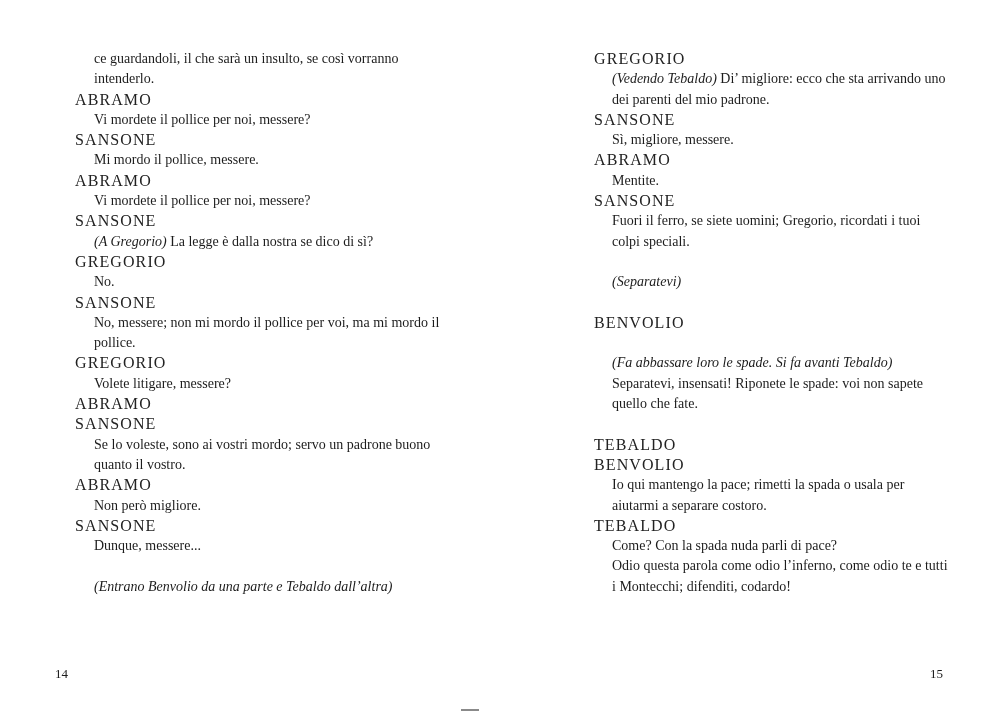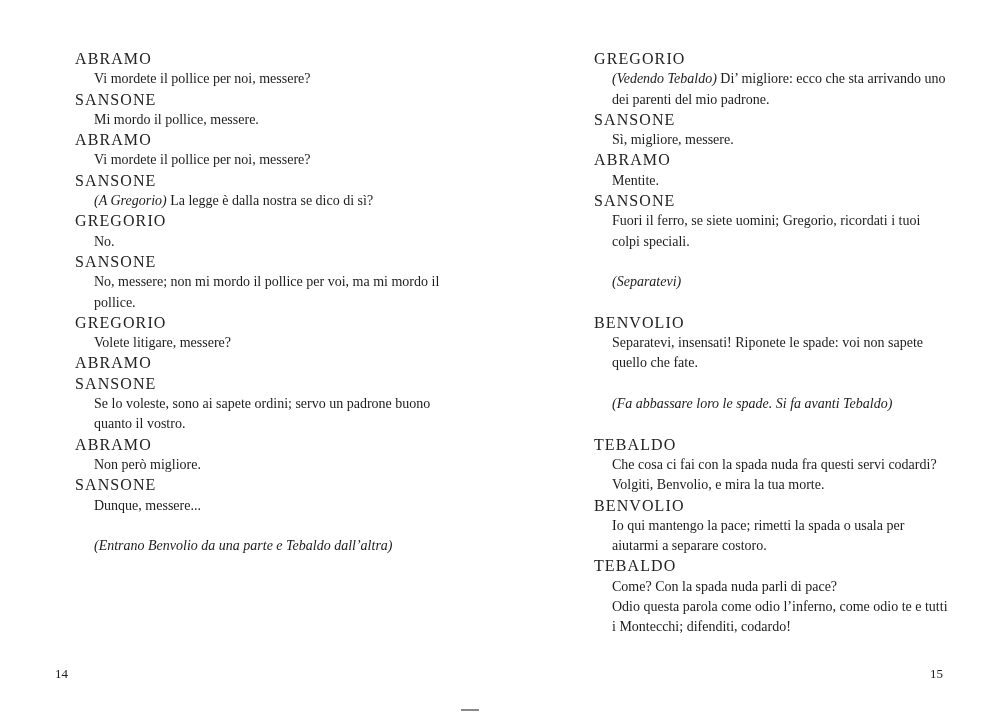--- a/index.html
+++ b/index.html
@@ -49,61 +49,61 @@
     background: #8a8a8a;
   }
 </style>
 </head>
 <body>
 
 <div class="spread">
 
   <div class="page page-left">
     <div class="blocks">
+        <div class="block dialogue">ce guardandoli, il che sarà un insulto, se così vorranno intenderlo.</div>
         <div class="block speaker">ABRAMO</div>
         <div class="block dialogue">Vi mordete il pollice per noi, messere?</div>
         <div class="block speaker">SANSONE</div>
         <div class="block dialogue">Mi mordo il pollice, messere.</div>
         <div class="block speaker">ABRAMO</div>
         <div class="block dialogue">Vi mordete il pollice per noi, messere?</div>
         <div class="block speaker">SANSONE</div>
         <div class="block dialogue"><em class="inline-stage">(A Gregorio)</em><span>La legge è dalla nostra se dico di sì?</span></div>
         <div class="block speaker">GREGORIO</div>
         <div class="block dialogue">No.</div>
         <div class="block speaker">SANSONE</div>
         <div class="block dialogue">No, messere; non mi mordo il pollice per voi, ma mi mordo il pollice.</div>
         <div class="block speaker">GREGORIO</div>
         <div class="block dialogue">Volete litigare, messere?</div>
         <div class="block speaker">ABRAMO</div>
         <div class="block speaker">SANSONE</div>
-        <div class="block dialogue">Se lo voleste, sono ai sapete ordini; servo un padrone buono quanto il vostro.</div>
+        <div class="block dialogue">Se lo voleste, sono ai vostri mordo; servo un padrone buono quanto il vostro.</div>
         <div class="block speaker">ABRAMO</div>
         <div class="block dialogue">Non però migliore.</div>
         <div class="block speaker">SANSONE</div>
         <div class="block dialogue">Dunque, messere...</div>
         <div class="block stage gap">(Entrano Benvolio da una parte e Tebaldo dall’altra)</div>
       </div>
   </div>
 
   <div class="page page-right">
     <div class="blocks">
         <div class="block speaker">GREGORIO</div>
         <div class="block dialogue"><em class="inline-stage">(Vedendo Tebaldo)</em><span>Di’ migliore: ecco che sta arrivando uno dei parenti del mio padrone.</span></div>
         <div class="block speaker">SANSONE</div>
         <div class="block dialogue">Sì, migliore, messere.</div>
         <div class="block speaker">ABRAMO</div>
         <div class="block dialogue">Mentite.</div>
         <div class="block speaker">SANSONE</div>
         <div class="block dialogue">Fuori il ferro, se siete uomini; Gregorio, ricordati i tuoi colpi speciali.</div>
         <div class="block stage gap">(Separatevi)</div>
         <div class="block speaker gap">BENVOLIO</div>
+        <div class="block stage gap">(Fa abbassare loro le spade. Si fa avanti Tebaldo)</div>
         <div class="block dialogue">Separatevi, insensati! Riponete le spade: voi non sapete quello che fate.</div>
-        <div class="block stage gap">(Fa abbassare loro le spade. Si fa avanti Tebaldo)</div>
         <div class="block speaker gap">TEBALDO</div>
-        <div class="block dialogue">Che cosa ci fai con la spada nuda fra questi servi codardi? Volgiti, Benvolio, e mira la tua morte.</div>
         <div class="block speaker">BENVOLIO</div>
         <div class="block dialogue">Io qui mantengo la pace; rimetti la spada o usala per aiutarmi a separare costoro.</div>
         <div class="block speaker">TEBALDO</div>
         <div class="block dialogue">Come? Con la spada nuda parli di pace?</div>
         <div class="block dialogue">Odio questa parola come odio l’inferno, come odio te e tutti i Montecchi; difenditi, codardo!</div>
       </div>
   </div>
 
   <div class="page-number pn-left">14</div>
 

